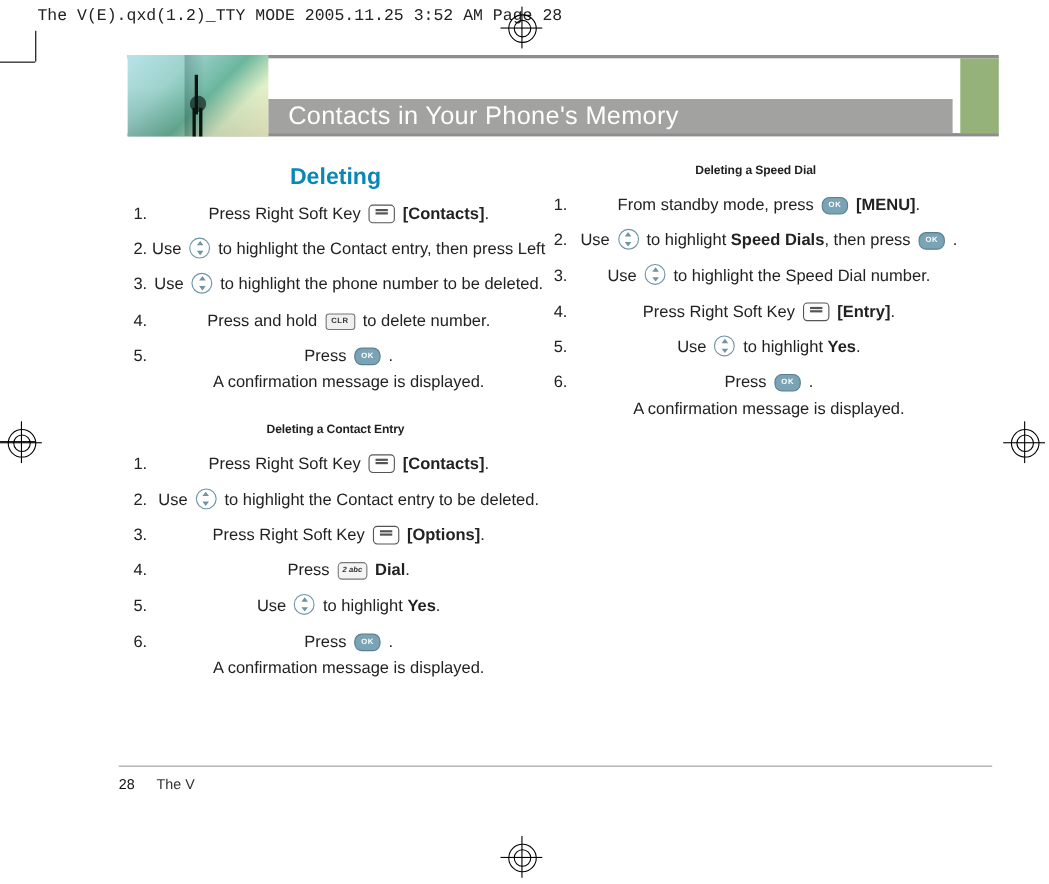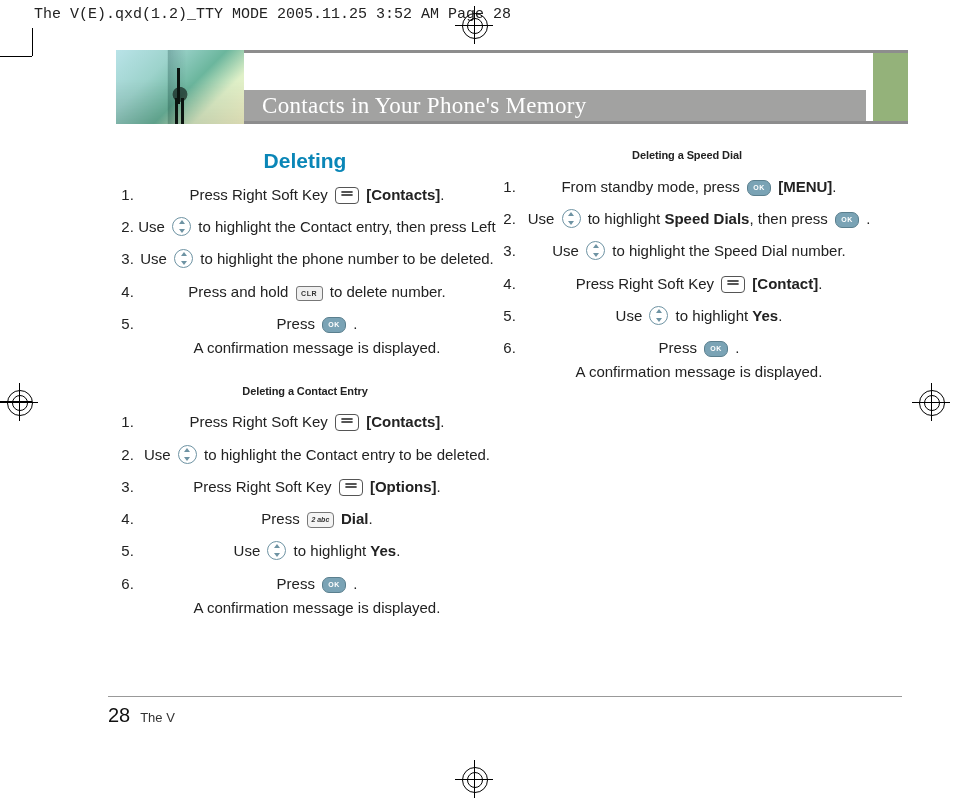--- a/index.html
+++ b/index.html
@@ -58,21 +58,21 @@
     mix-blend-mode: multiply;
   }
   .photo::after{
     content:""; position:absolute; left:48%; top:18px; width:3px; height:36px; background:#0b1410;
     box-shadow: -2px 30px 0 0 #0b1410, 4px 30px 0 0 #0b1410;
   }
   .title-strip {
     position:absolute; left:136px; right:42px; bottom:3px; height:31px;
     background: #a2a2a1;
     color:#fff;
-    font-family: Liberation Serif, serif;
+    font-family: Liberation Sans, sans-serif;
     font-size:23px;
     font-weight:500;
     line-height:31px;
     padding-left:18px;
     letter-spacing:.3px;
   }
   .accent {
     position:absolute; right:0; top:3px; bottom:3px; width:35px;
     background:#94b27a;
   }
@@ -147,21 +147,21 @@
     content:"2 abc"; position:absolute; inset:0; text-align:center;
     font-size:7px; font-weight:bold; font-style:italic; color:#333; line-height:14px;
   }
 
   .footer-rule {
     position:absolute; left:0; right:6px; top:646px; height:1px; background:#999;
   }
   .footer {
     position:absolute; left:0; top:654px; font-size:14px;
   }
-  .footer .pg { font-size:20px; font-weight:400; color:#111; margin-right:6px; }
+  .footer .pg { font-size:13px; font-weight:400; color:#111; margin-right:16px; }
   .footer .doc { font-size:13px; color:#333; }
 
   
   #cm-top-left-v { left:32px; top:28px; width:1px; height:28px; }
   #cm-top-left-h { left:0; top:56px; width:32px; height:1px; }
   #cm-left-mid-h { left:0; top:401px; width:32px; height:1px; }
 
 </style>
 </head>
 <body>
@@ -294,21 +294,21 @@
           <span> .</span>
         </li>
         <li>
           <span>Use </span>
           <span class="icon nav"></span>
           <span> to highlight the Speed Dial number.</span>
         </li>
         <li>
           <span>Press Right Soft Key </span>
           <span class="icon softkey"></span>
-          <b>[Contact]</b><span>.</span>
+          <b>[Entry]</b><span>.</span>
         </li>
         <li>
           <span>Use </span>
           <span class="icon nav"></span>
           <span> to highlight </span>
           <b>Yes</b><span>.</span>
         </li>
         <li>
           <span>Press </span>
           <span class="icon ok"></span>

